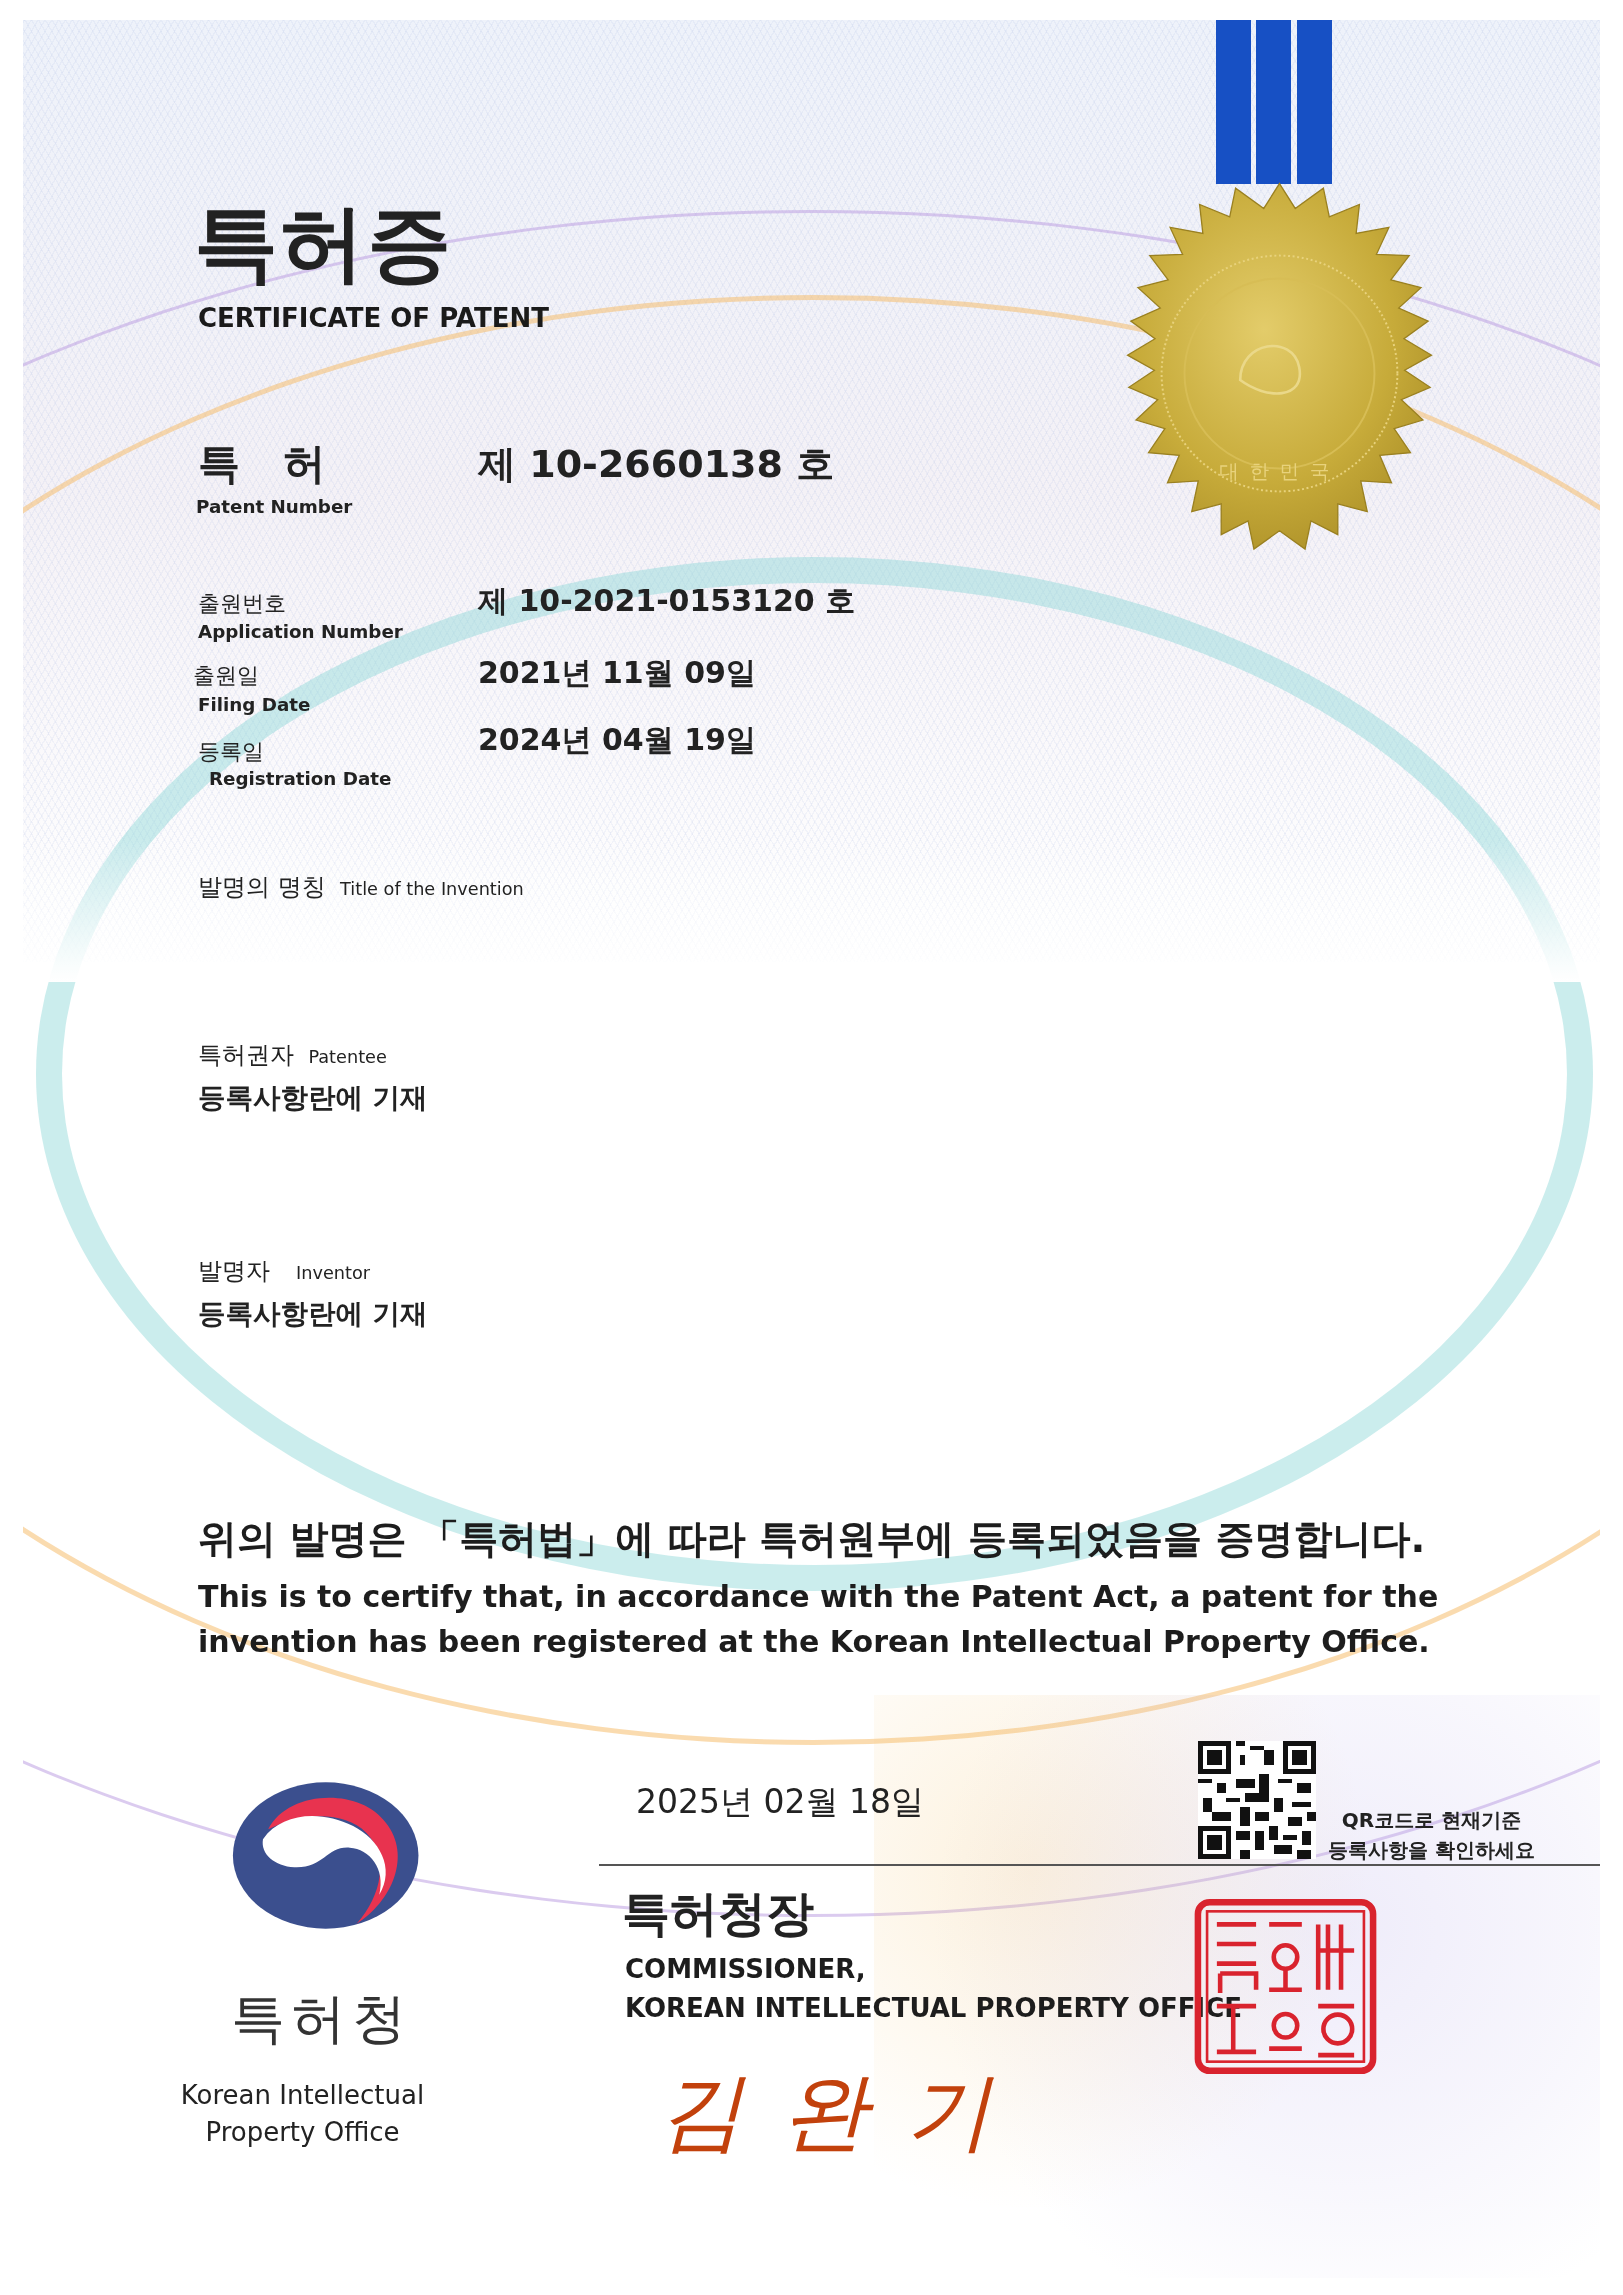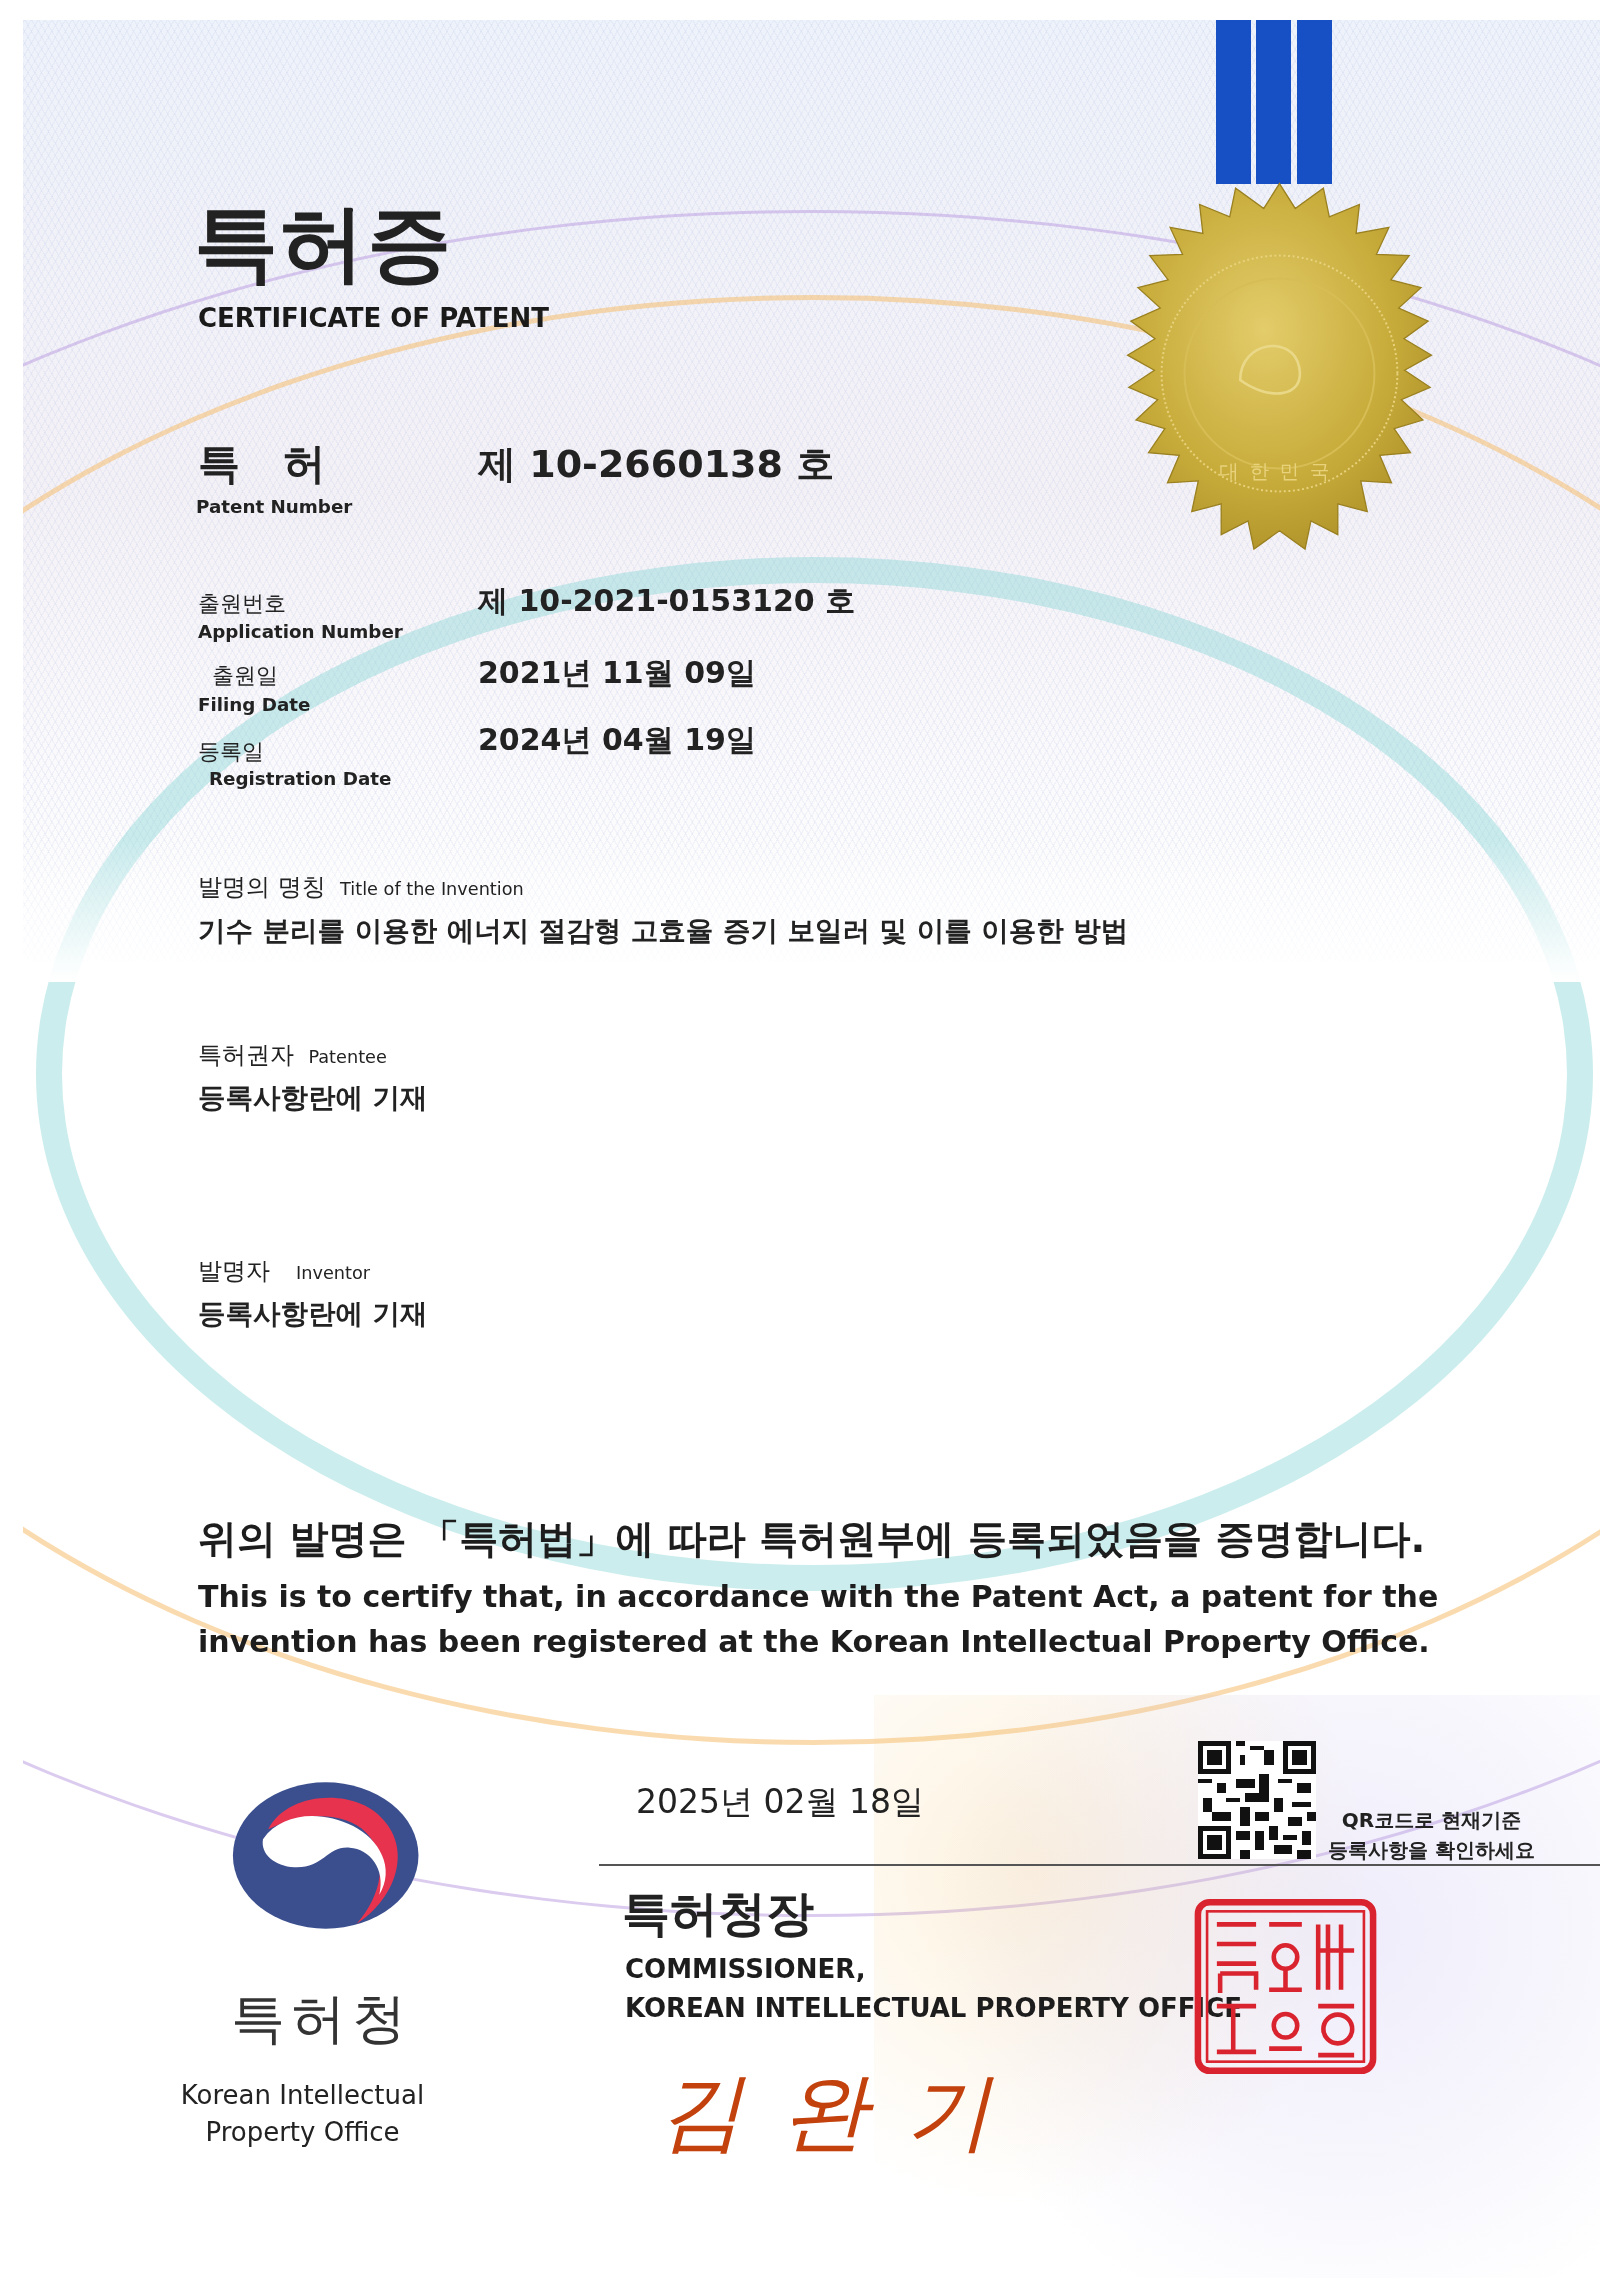--- a/index.html
+++ b/index.html
@@ -80,32 +80,31 @@
   <div class="abs title-en">CERTIFICATE OF PATENT</div>
 
   <div class="abs lbl-ko-big" style="left:175px;top:416px;">특 허</div>
   <div class="abs lbl-en" style="left:173px;top:476px;">Patent Number</div>
   <div class="abs val-big" style="left:455px;top:419px;">제 10-2660138 호</div>
 
   <div class="abs lbl-ko" style="left:175px;top:569px;">출원번호</div>
   <div class="abs lbl-en" style="left:175px;top:601px;">Application Number</div>
   <div class="abs val" style="left:455px;top:561px;">제 10-2021-0153120 호</div>
 
-  <div class="abs lbl-ko" style="left:189px;top:641px;">출원일</div>
+  <div class="abs lbl-ko" style="left:170px;top:641px;">출원일</div>
   <div class="abs lbl-en" style="left:175px;top:674px;">Filing Date</div>
   <div class="abs val" style="left:455px;top:633px;">2021년 11월 09일</div>
 
   <div class="abs lbl-ko" style="left:175px;top:717px;">등록일</div>
   <div class="abs lbl-en" style="left:186px;top:748px;">Registration Date</div>
   <div class="abs val" style="left:455px;top:700px;">2024년 04월 19일</div>
 
   <div class="abs" style="left:175px;top:851px;">
     <span class="sec-ko">발명의 명칭</span><span class="sec-en">Title of the Invention</span>
   </div>
-  <div class="abs sec-val" style="left:175px;top:893px;">기수 분리를 이용한 에너지 절감형 고효율 증기 보일러 및 이를 이용한 방법</div>
 
   <div class="abs" style="left:175px;top:1019px;">
     <span class="sec-ko">특허권자</span><span class="sec-en">Patentee</span>
   </div>
   <div class="abs sec-val" style="left:175px;top:1060px;">등록사항란에 기재</div>
 
   <div class="abs" style="left:175px;top:1235px;">
     <span class="sec-ko">발명자</span><span class="sec-en" style="margin-left:26px">Inventor</span>
   </div>
   <div class="abs sec-val" style="left:175px;top:1276px;">등록사항란에 기재</div>

